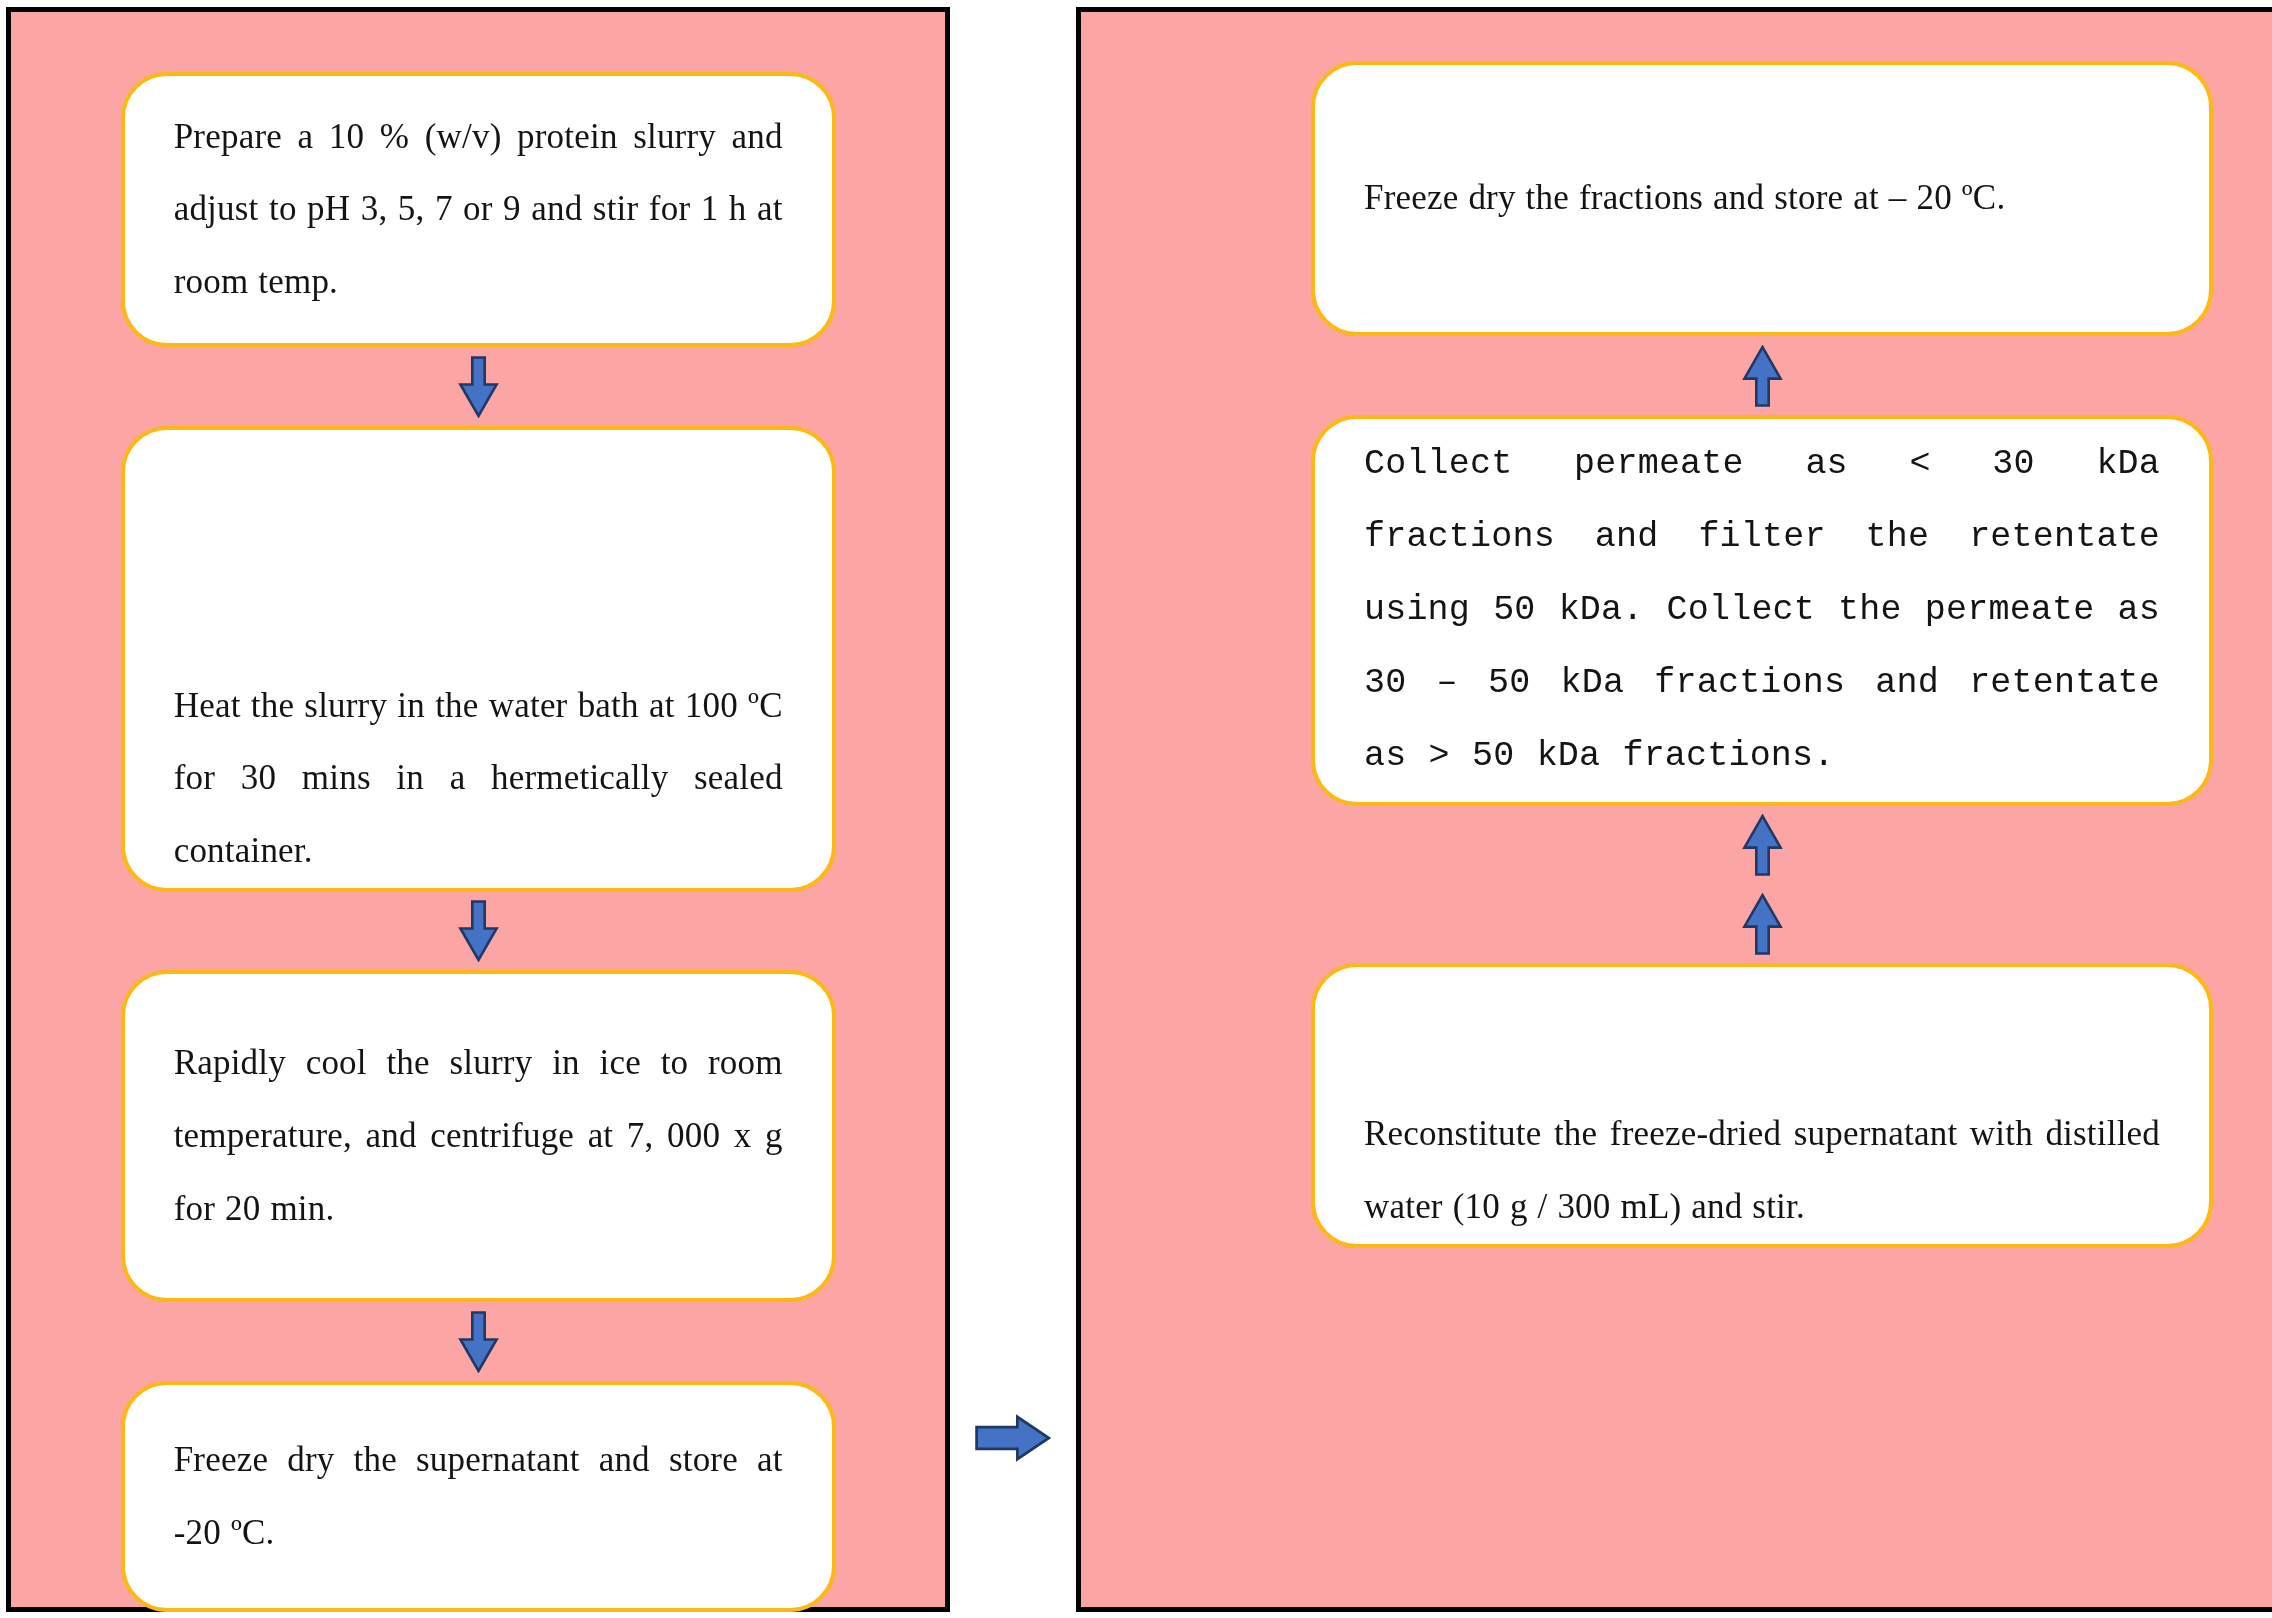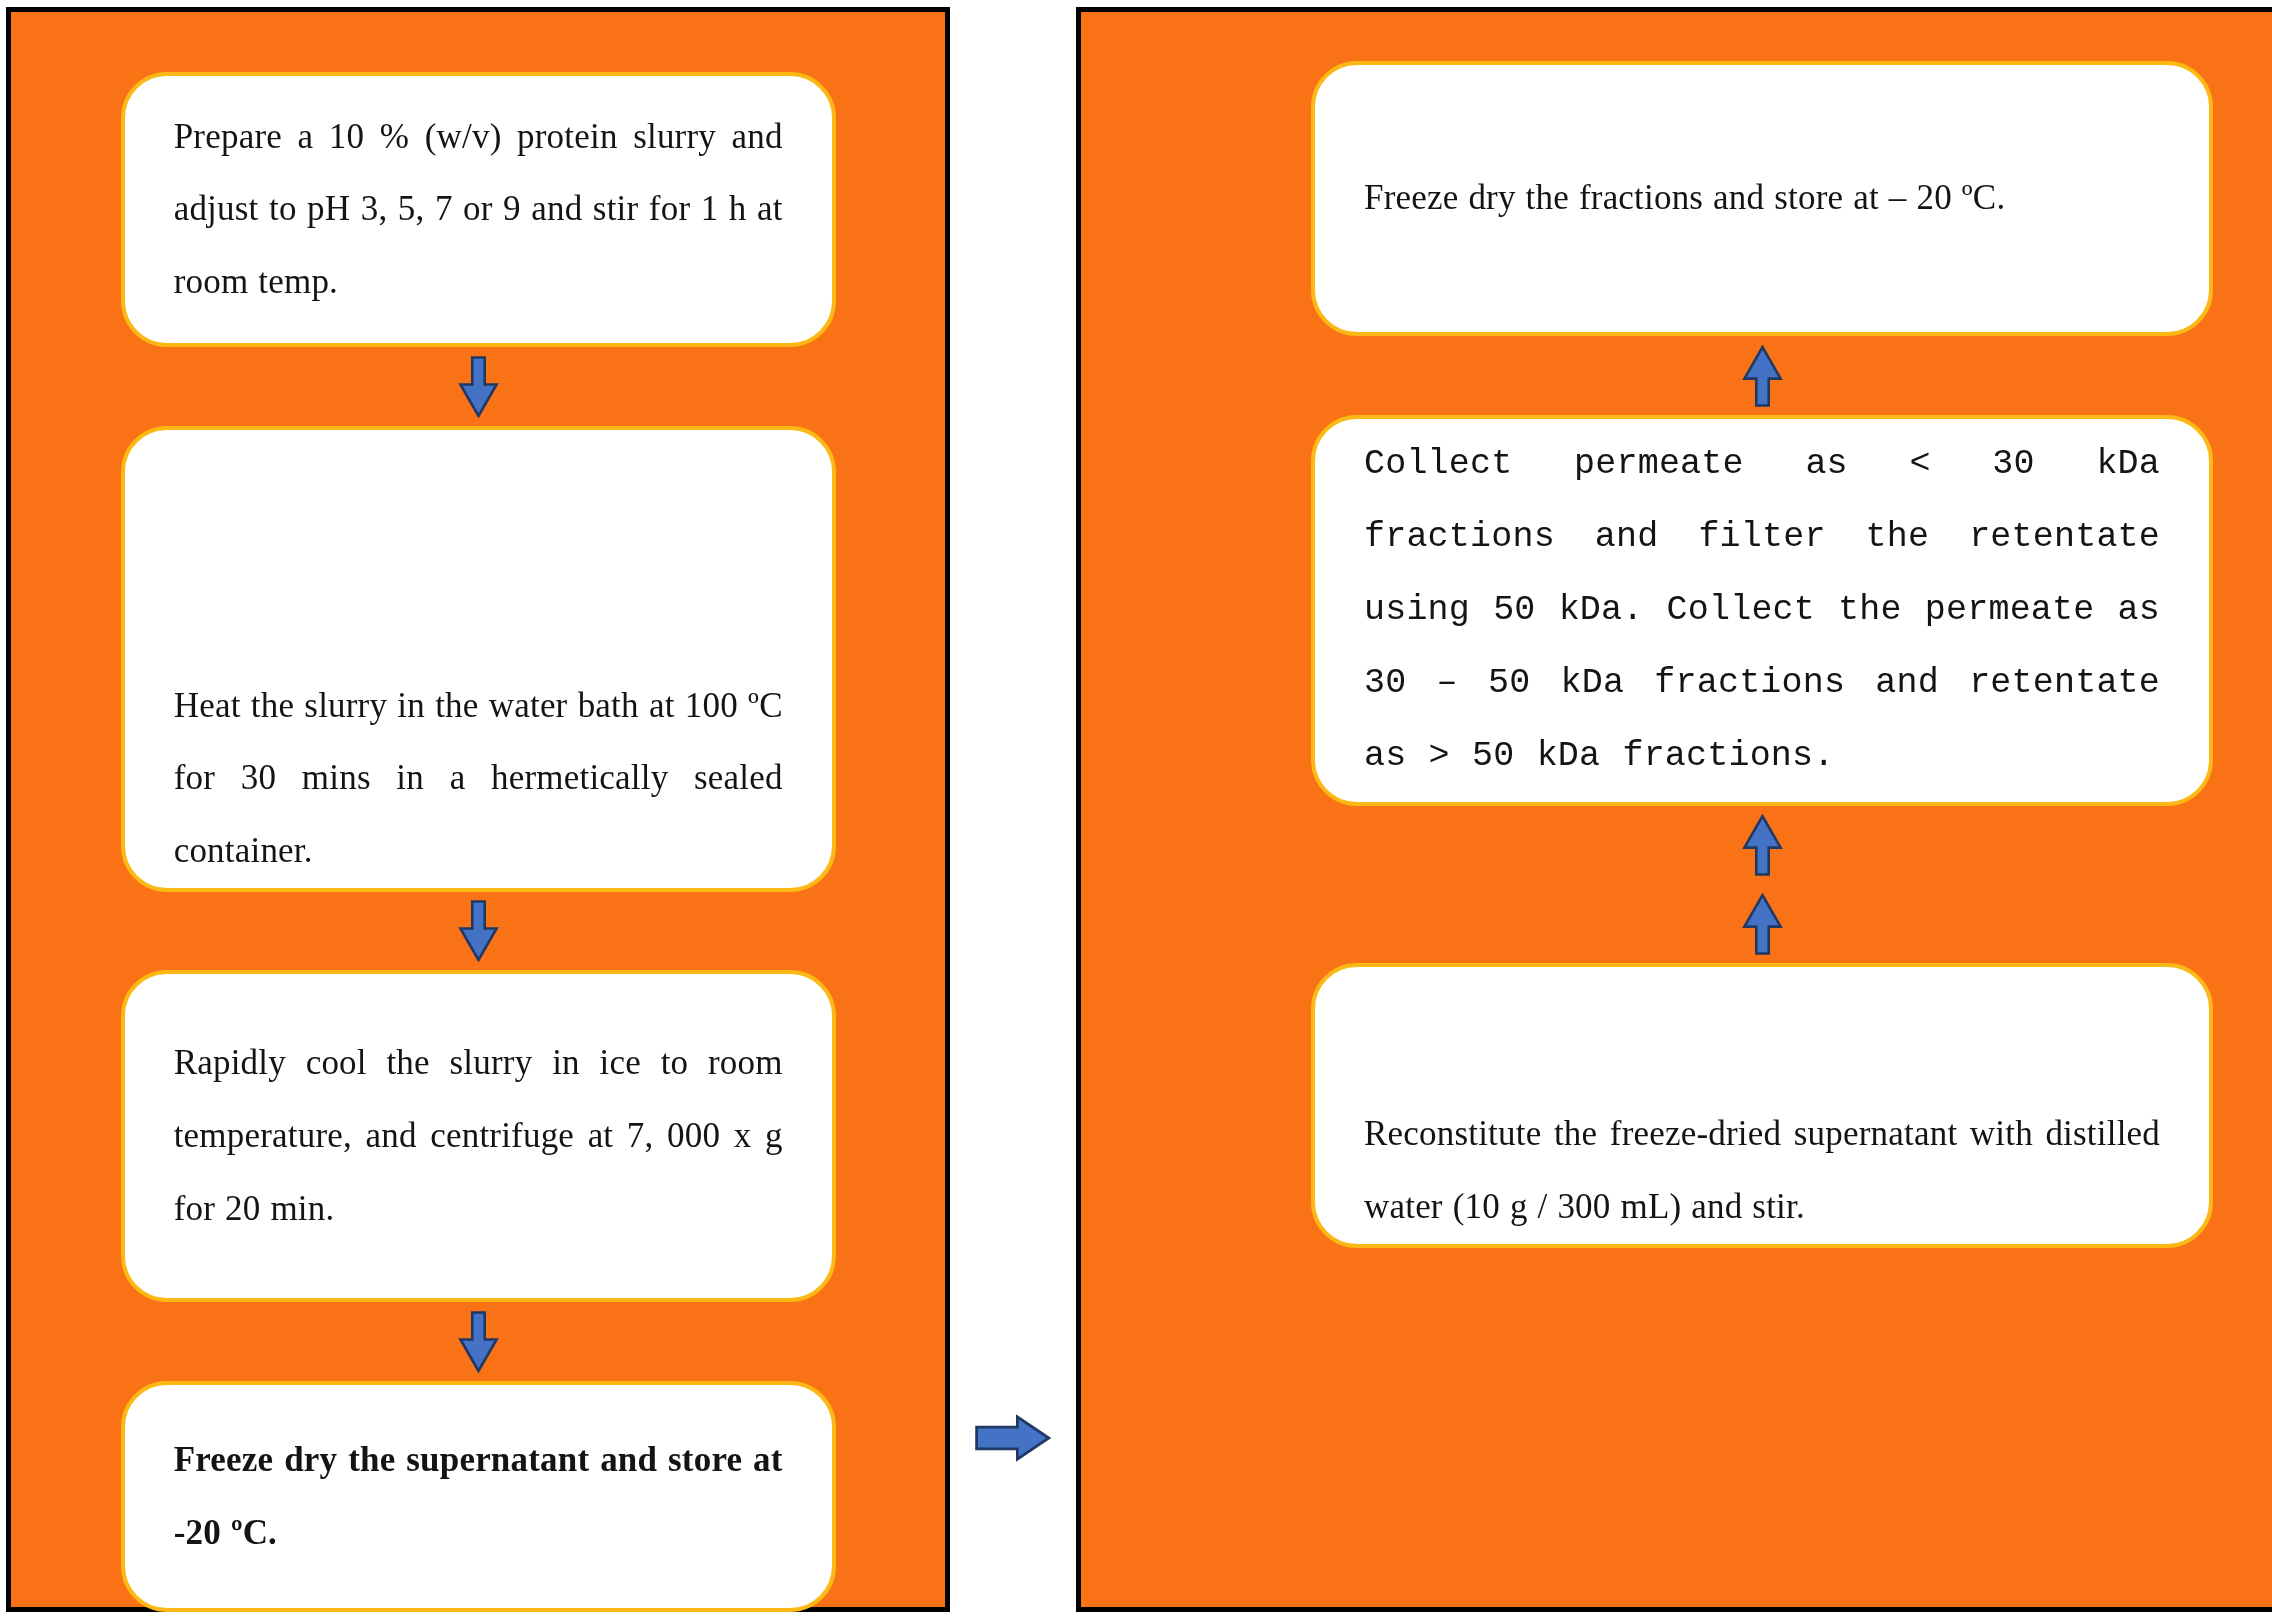--- a/index.html
+++ b/index.html
@@ -8,21 +8,21 @@
     width:2273px;height:1619px;
     background:var(--bg,#ffffff);
     font-family:"Liberation Serif","DejaVu Serif",serif;
     color:var(--text,#141414);
     overflow:hidden;
   }
   .panel{
     position:absolute;top:7.3px;height:1605px;
     box-sizing:border-box;
     border:5.7px solid var(--panel-border,#000000);
-    background:#f97316;
+    background:#fca5a5;
     display:flex;flex-direction:column;align-items:center;
   }
   .panel-left{left:6.2px;width:944px;}
   .panel-right{left:1076px;width:1372px;}
   .box{
     box-sizing:border-box;
     border:4.7px solid var(--box-border,#FCB814);
     border-radius:46px;
     background:#ffffff;
     display:flex;align-items:center;
@@ -32,21 +32,21 @@
   .panel-right .box{width:902px;padding:0 49px;}
   .box p{
     margin:0;width:100%;
     font-size:35px;line-height:2.08;
     text-align:justify;text-align-last:left;
     letter-spacing:0.2px;word-spacing:1px;
   }
   .l1{height:275px;margin-top:60px;}
   .l2{height:466px;align-items:flex-end;}
   .l3{height:332px;}
-  .l4{height:231px;font-weight:bold;}
+  .l4{height:231px;}
   .r1{height:275px;margin-top:49px;}
   .r2{height:391px;font-family:Liberation Mono, monospace;}
   .r3{height:314px;}
   .r4{height:285px;align-items:flex-end;}
   .arrow{flex:0 0 auto;margin:8.3px 0;}
   .arrow svg{display:block;width:53px;height:62px;}
   .arrow svg path,
   .connector svg path{
     fill:var(--arrow-fill,#4472C4);
     stroke:var(--arrow-outline,#1F3864);

